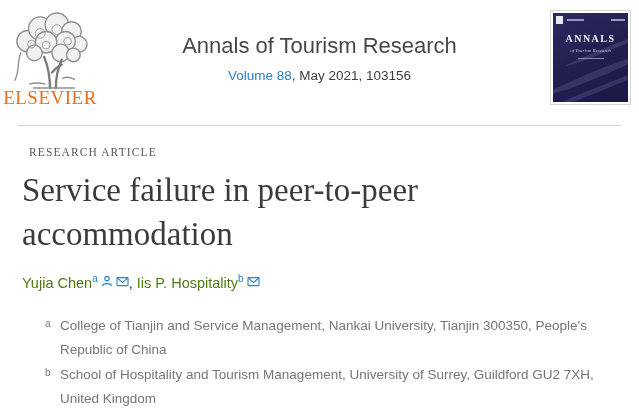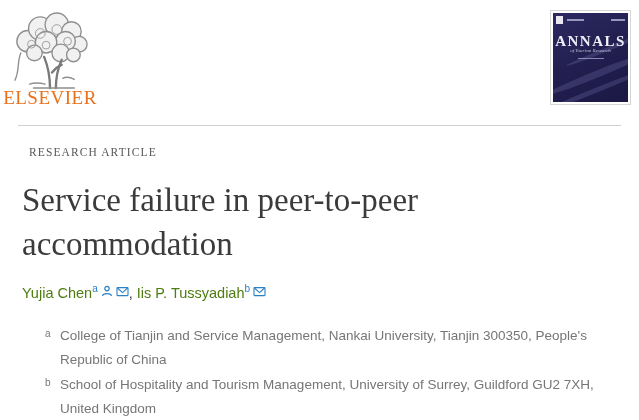--- a/index.html
+++ b/index.html
@@ -36,40 +36,40 @@
   .s1{left:-12px;top:58px;width:110px;height:7px;}
   .s2{left:-20px;top:76px;width:120px;height:5px;}
   .s3{left:10px;top:34px;width:90px;height:4px;}
   .cover-mark{position:absolute;left:3px;top:3px;width:7px;height:8px;background:#e9e8f1;}
   .micro{position:absolute;height:2px;background:#9a97bf;}
   .m1{left:14px;top:6px;width:17px;}
   .m2{right:3px;top:6px;width:14px;}
   .cover-title{
     position:absolute;top:20px;left:0;width:100%;text-align:center;
     font-family:"Liberation Serif","DejaVu Serif",serif;font-weight:bold;
-    font-size:15px;letter-spacing:1.5px;color:#efedf7;
+    font-size:10px;letter-spacing:1.5px;color:#efedf7;
   }
   .cover-subtitle{
     position:absolute;top:33px;left:0;width:100%;text-align:center;
     font-family:"Liberation Serif","DejaVu Serif",serif;font-style:italic;
     font-size:8px;color:#c2bfdc;transform:scale(.62);
   }
   .cover-rule{position:absolute;top:45px;left:50%;transform:translateX(-50%);width:26px;height:1px;background:#8986b3;}
 
   .divider{position:absolute;left:18px;right:18px;top:125px;height:1px;background:#d0d0d0;}
 
   
   .main{padding:21px 20px 0 22px;}
   .article-label{
     font-family:"Liberation Serif","DejaVu Serif",serif;
     font-size:11.5px;letter-spacing:1.1px;color:#585858;margin-left:7px;
   }
   .article-title{
     font-family:"Liberation Serif","DejaVu Serif",serif;font-weight:400;
-    font-size:33px;line-height:1.33;color:#3b3b3b;margin:21px 0 0;max-width:480px;
+    font-size:33px;line-height:1.33;color:#3b3b3b;margin:11px 0 0;max-width:480px;
   }
   .authors{margin-top:16px;font-size:14.5px;color:#2b81c5;}
   .author-name{color:#4d7c0f;cursor:pointer;}
   .authors sup{font-size:10px;}
   .sep{color:#3c3c3c;}
   .a-icon{display:inline-block;vertical-align:1px;margin-left:3px;cursor:pointer;}
   .a-icon svg{display:block;}
 
   .affiliations{margin-top:23px;margin-left:23px;font-size:13.5px;color:#767676;}
   .aff{display:flex;line-height:1.78;margin:1px 0;}
@@ -112,20 +112,24 @@
         <g fill="none" stroke="#8f8f8f" stroke-width="1.4" stroke-linecap="round">
           <path d="M15,42 C11,52 14,60 9,70"></path>
           <path d="M28,78 L70,78"></path>
           <path d="M24,74 C30,72 36,73 40,74"></path>
           <path d="M58,68 C62,66 66,67 70,69"></path>
         </g>
       </svg>
       <div class="wordmark">ELSEVIER</div>
     </div>
 
+    <div class="journal-block">
+      <div class="j-title">Annals of Tourism Research</div>
+      <div class="j-issue"><span class="vol-link">Volume 88</span><span>, May 2021, 103156</span></div>
+    </div>
 
     <div class="cover">
       <div class="cover-inner">
         <div class="streak s1"></div>
         <div class="streak s2"></div>
         <div class="streak s3"></div>
         <div class="cover-mark"></div>
         <div class="micro m1"></div>
         <div class="micro m2"></div>
         <div class="cover-title">ANNALS</div>
@@ -143,21 +147,21 @@
     <div class="article-label">RESEARCH ARTICLE</div>
 
     <h1 class="article-title">Service failure in peer-to-peer accommodation</h1>
 
     <div class="authors"><span class="author-name">Yujia Chen</span><sup>a</sup><span class="a-icon"><svg width="12" height="12" viewBox="0 0 12 12" fill="none" stroke="#2b81c5" stroke-width="1.2">
             <circle cx="6" cy="3.6" r="2.2"></circle>
             <path d="M1.6,11 C1.6,7.9 10.4,7.9 10.4,11"></path>
           </svg></span><span class="a-icon"><svg width="13" height="11" viewBox="0 0 13 11" fill="none" stroke="#2b81c5" stroke-width="1.1">
             <rect x="1" y="1.6" width="11" height="8" rx="0.6"></rect>
             <path d="M1.4,2 L6.5,6.6 L11.6,2"></path>
-          </svg></span><span class="sep">,</span><span> </span><span class="author-name">Iis P. Tussyadiah</span><sup>b</sup><span class="a-icon"><svg width="13" height="11" viewBox="0 0 13 11" fill="none" stroke="#2b81c5" stroke-width="1.1">
+          </svg></span><span class="sep">,</span><span> </span><span class="author-name">Iis P. Hospitality</span><sup>b</sup><span class="a-icon"><svg width="13" height="11" viewBox="0 0 13 11" fill="none" stroke="#2b81c5" stroke-width="1.1">
             <rect x="1" y="1.6" width="11" height="8" rx="0.6"></rect>
             <path d="M1.4,2 L6.5,6.6 L11.6,2"></path>
           </svg></span></div>
 
     <div class="affiliations">
       <div class="aff">
         <span class="aff-sup">a</span>
         <span class="aff-text">College of Tianjin and Service Management, Nankai University, Tianjin 300350, People's Republic of China</span>
       </div>
       <div class="aff">

